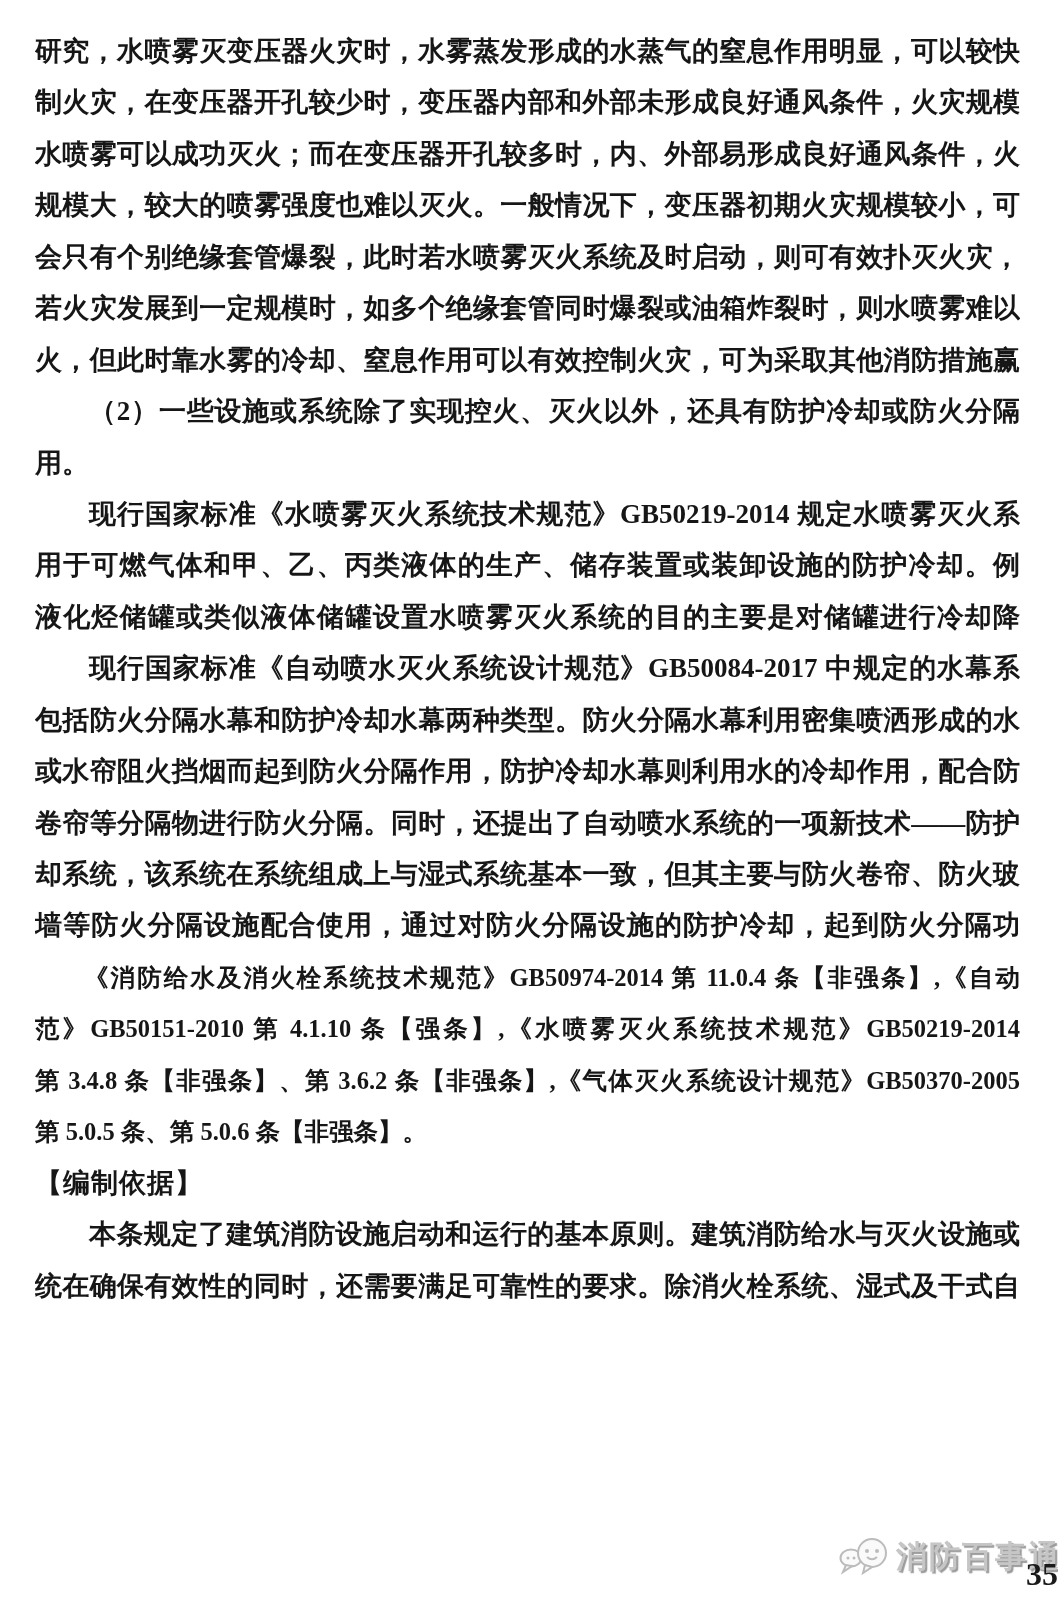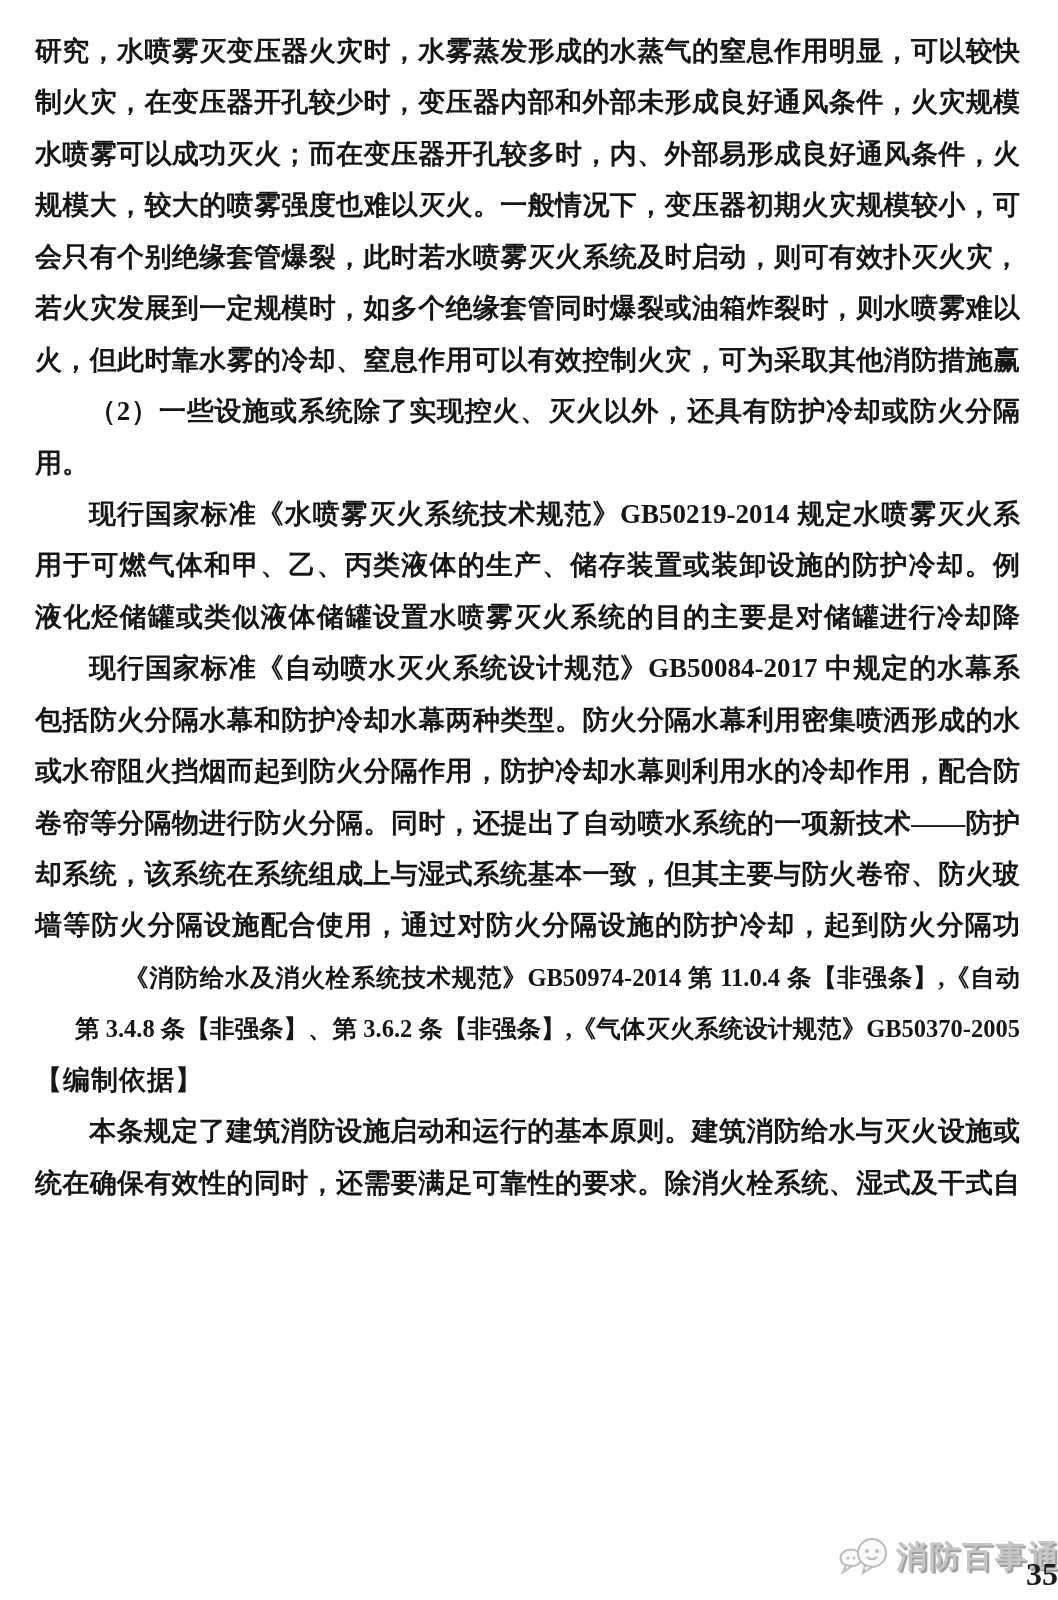--- a/index.html
+++ b/index.html
@@ -24,21 +24,21 @@
     height: 51.45px;
     line-height: 51.45px;
     white-space: normal;
     overflow: hidden;
   }
   .j {
     text-align: justify;
     text-align-last: justify;
   }
   .i { text-indent: 2em; }
-  .s { font-size: 24.5px; margin-left: 40px; }
+  .s { font-size: 24.5px; }
   .heading { letter-spacing: 1px; }
   .page-number {
     position: absolute;
     top: 1556px;
     left: 0;
     width: 100%;
     text-align: right;
     font-size: 32px;
     font-weight: 700;
     color: #1a1a1a;
@@ -77,21 +77,23 @@
   <div class="line j i">现行国家标准《水喷雾灭火系统技术规范》GB50219-2014 规定水喷雾灭火系统可</div>
   <div class="line j">用于可燃气体和甲、乙、丙类液体的生产、储存装置或装卸设施的防护冷却。例如，</div>
   <div class="line j">液化烃储罐或类似液体储罐设置水喷雾灭火系统的目的主要是对储罐进行冷却降温，</div>
   <div class="line j i">现行国家标准《自动喷水灭火系统设计规范》GB50084-2017 中规定的水幕系统，</div>
   <div class="line j">包括防火分隔水幕和防护冷却水幕两种类型。防火分隔水幕利用密集喷洒形成的水墙</div>
   <div class="line j">或水帘阻火挡烟而起到防火分隔作用，防护冷却水幕则利用水的冷却作用，配合防火</div>
   <div class="line j">卷帘等分隔物进行防火分隔。同时，还提出了自动喷水系统的一项新技术——防护冷</div>
   <div class="line j">却系统，该系统在系统组成上与湿式系统基本一致，但其主要与防火卷帘、防火玻璃</div>
   <div class="line j">墙等防火分隔设施配合使用，通过对防火分隔设施的防护冷却，起到防火分隔功能。</div>
   <div class="line j i s">《消防给水及消火栓系统技术规范》GB50974-2014 第 11.0.4 条【非强条】,《自动</div>
+  <div class="line j s">范》GB50151-2010 第 4.1.10 条【强条】,《水喷雾灭火系统技术规范》GB50219-2014</div>
   <div class="line j s">第 3.4.8 条【非强条】、第 3.6.2 条【非强条】,《气体灭火系统设计规范》GB50370-2005</div>
+  <div class="line s">第 5.0.5 条、第 5.0.6 条【非强条】。</div>
   <div class="line heading">【编制依据】</div>
   <div class="line j i">本条规定了建筑消防设施启动和运行的基本原则。建筑消防给水与灭火设施或系</div>
   <div class="line j">统在确保有效性的同时，还需要满足可靠性的要求。除消火栓系统、湿式及干式自动</div>
 </div>
 
 <div class="watermark">
   <span>
     <svg width="54" height="46" viewBox="0 0 54 46" xmlns="http://www.w3.org/2000/svg">
       <g fill="#fafafa" stroke="#bcbcbc" stroke-width="2">
         <ellipse cx="13" cy="26" rx="10.5" ry="8.5"></ellipse>

